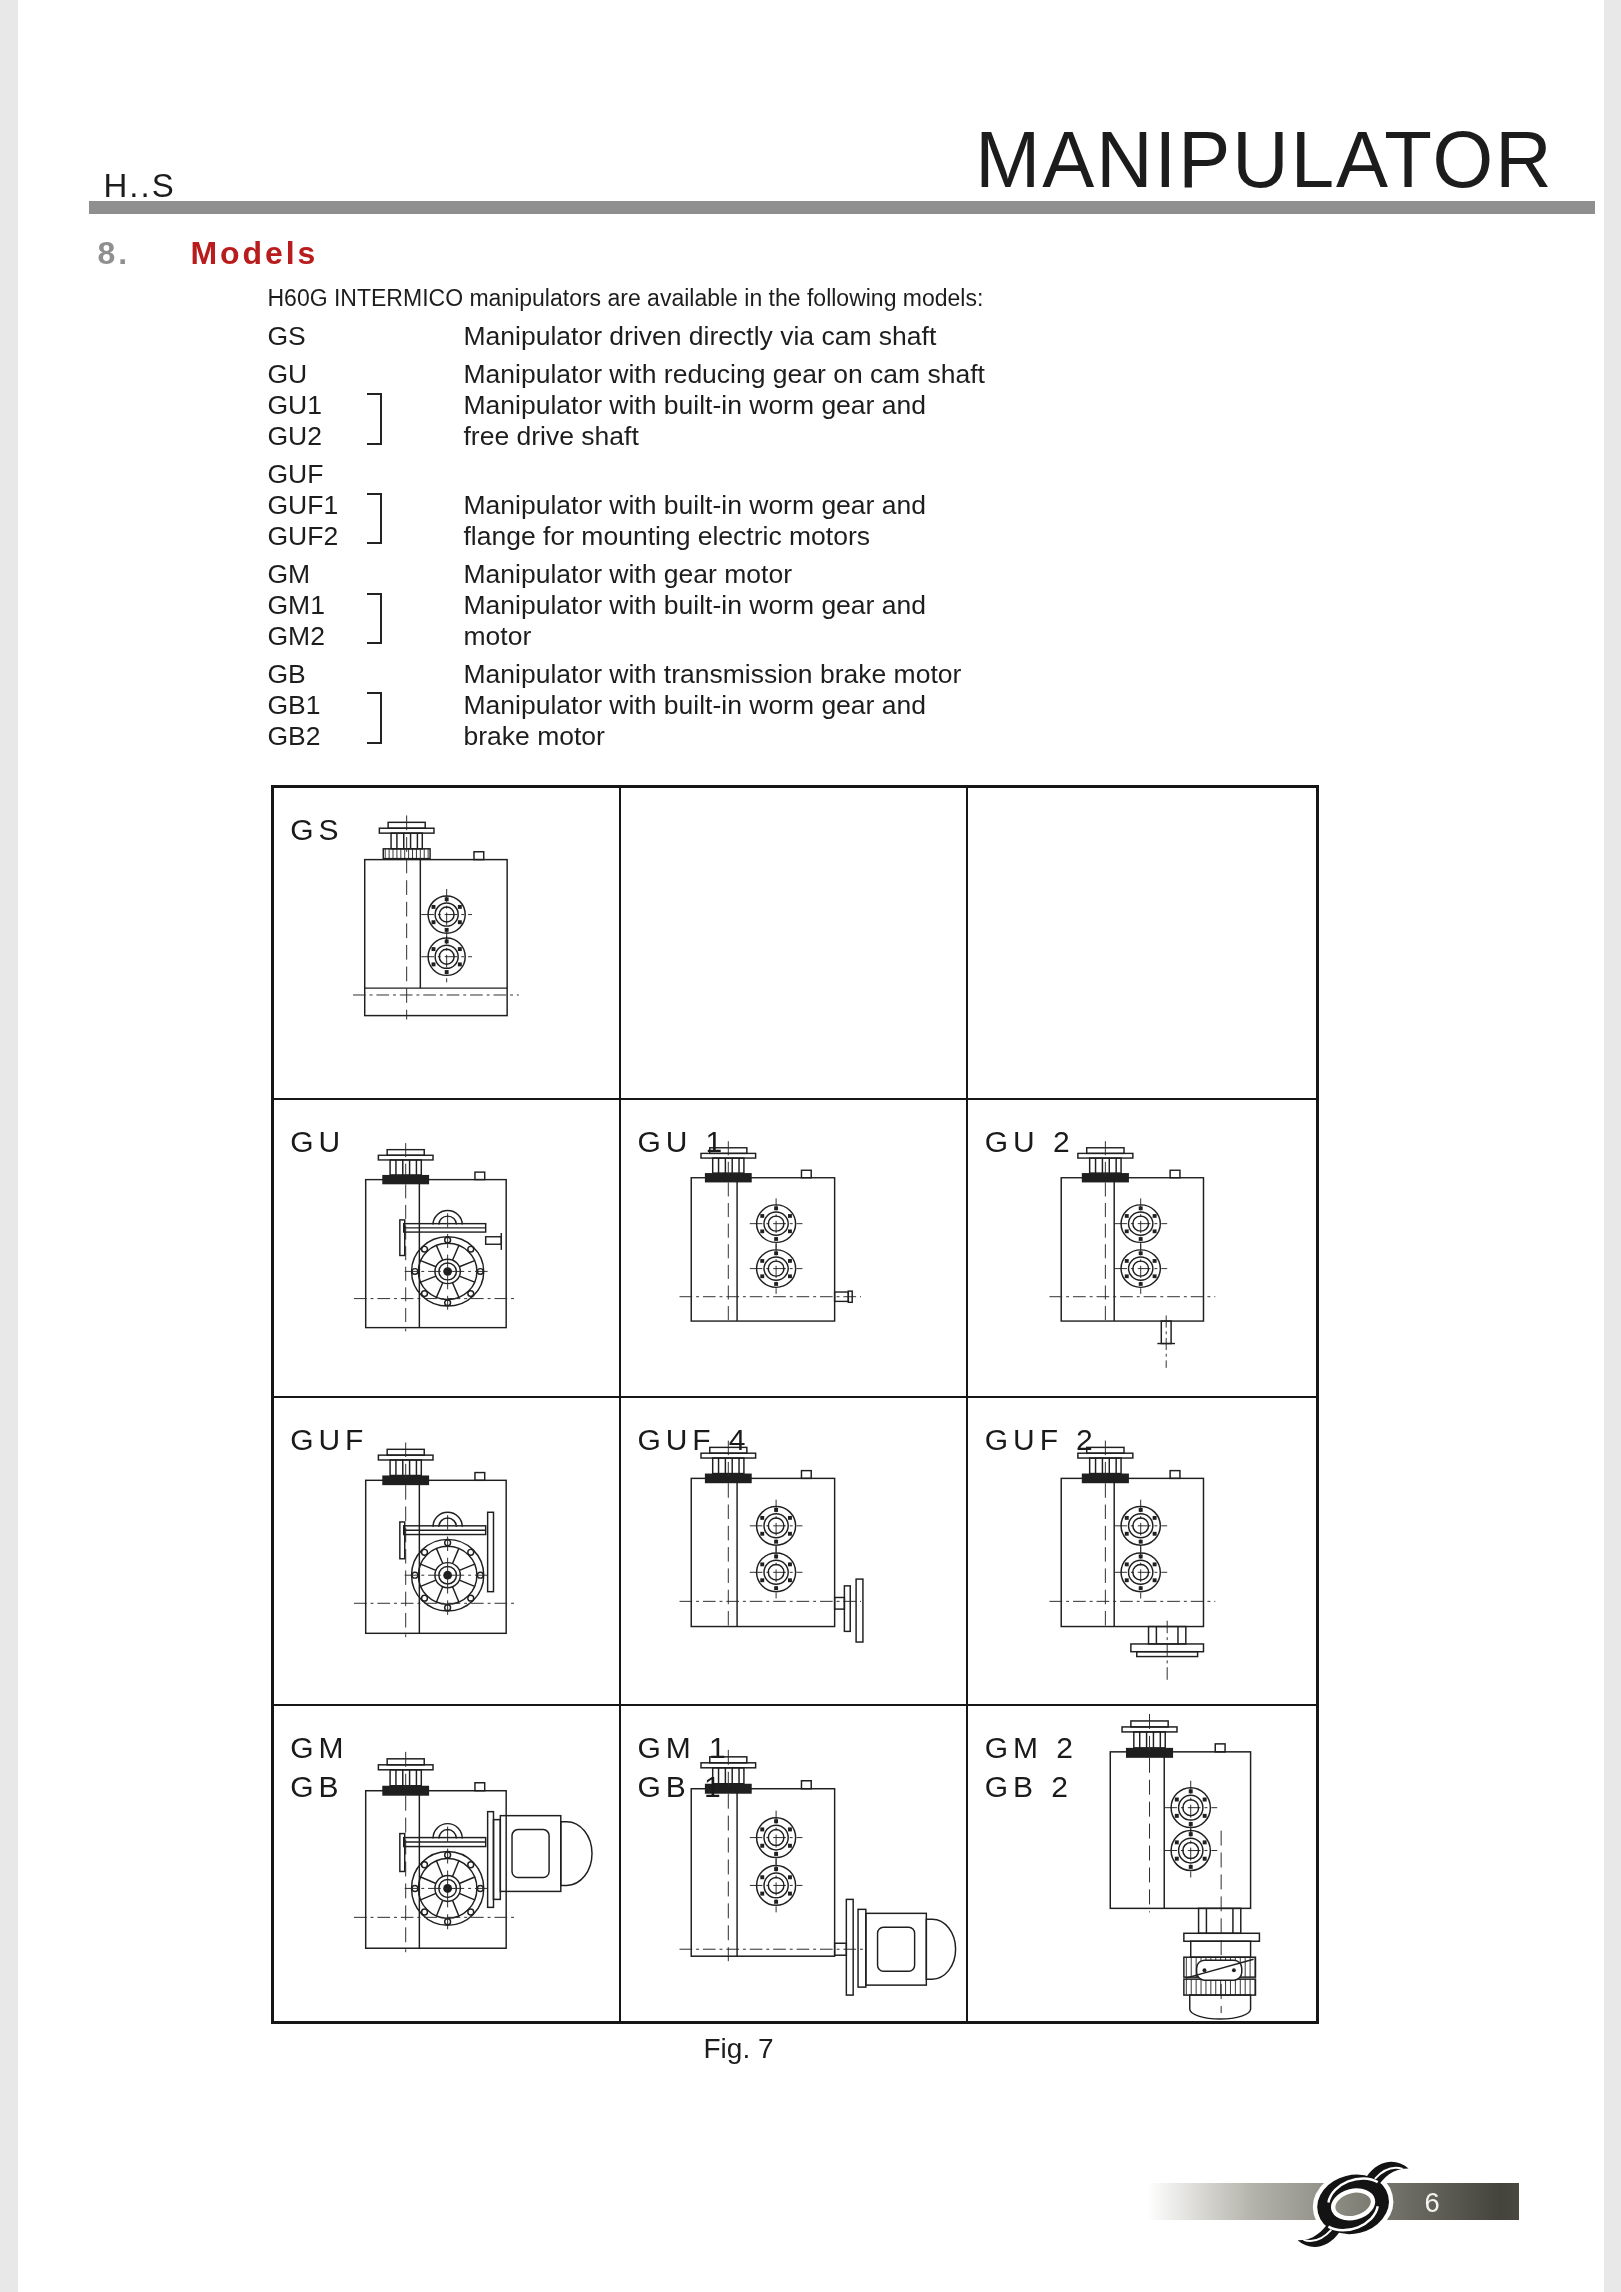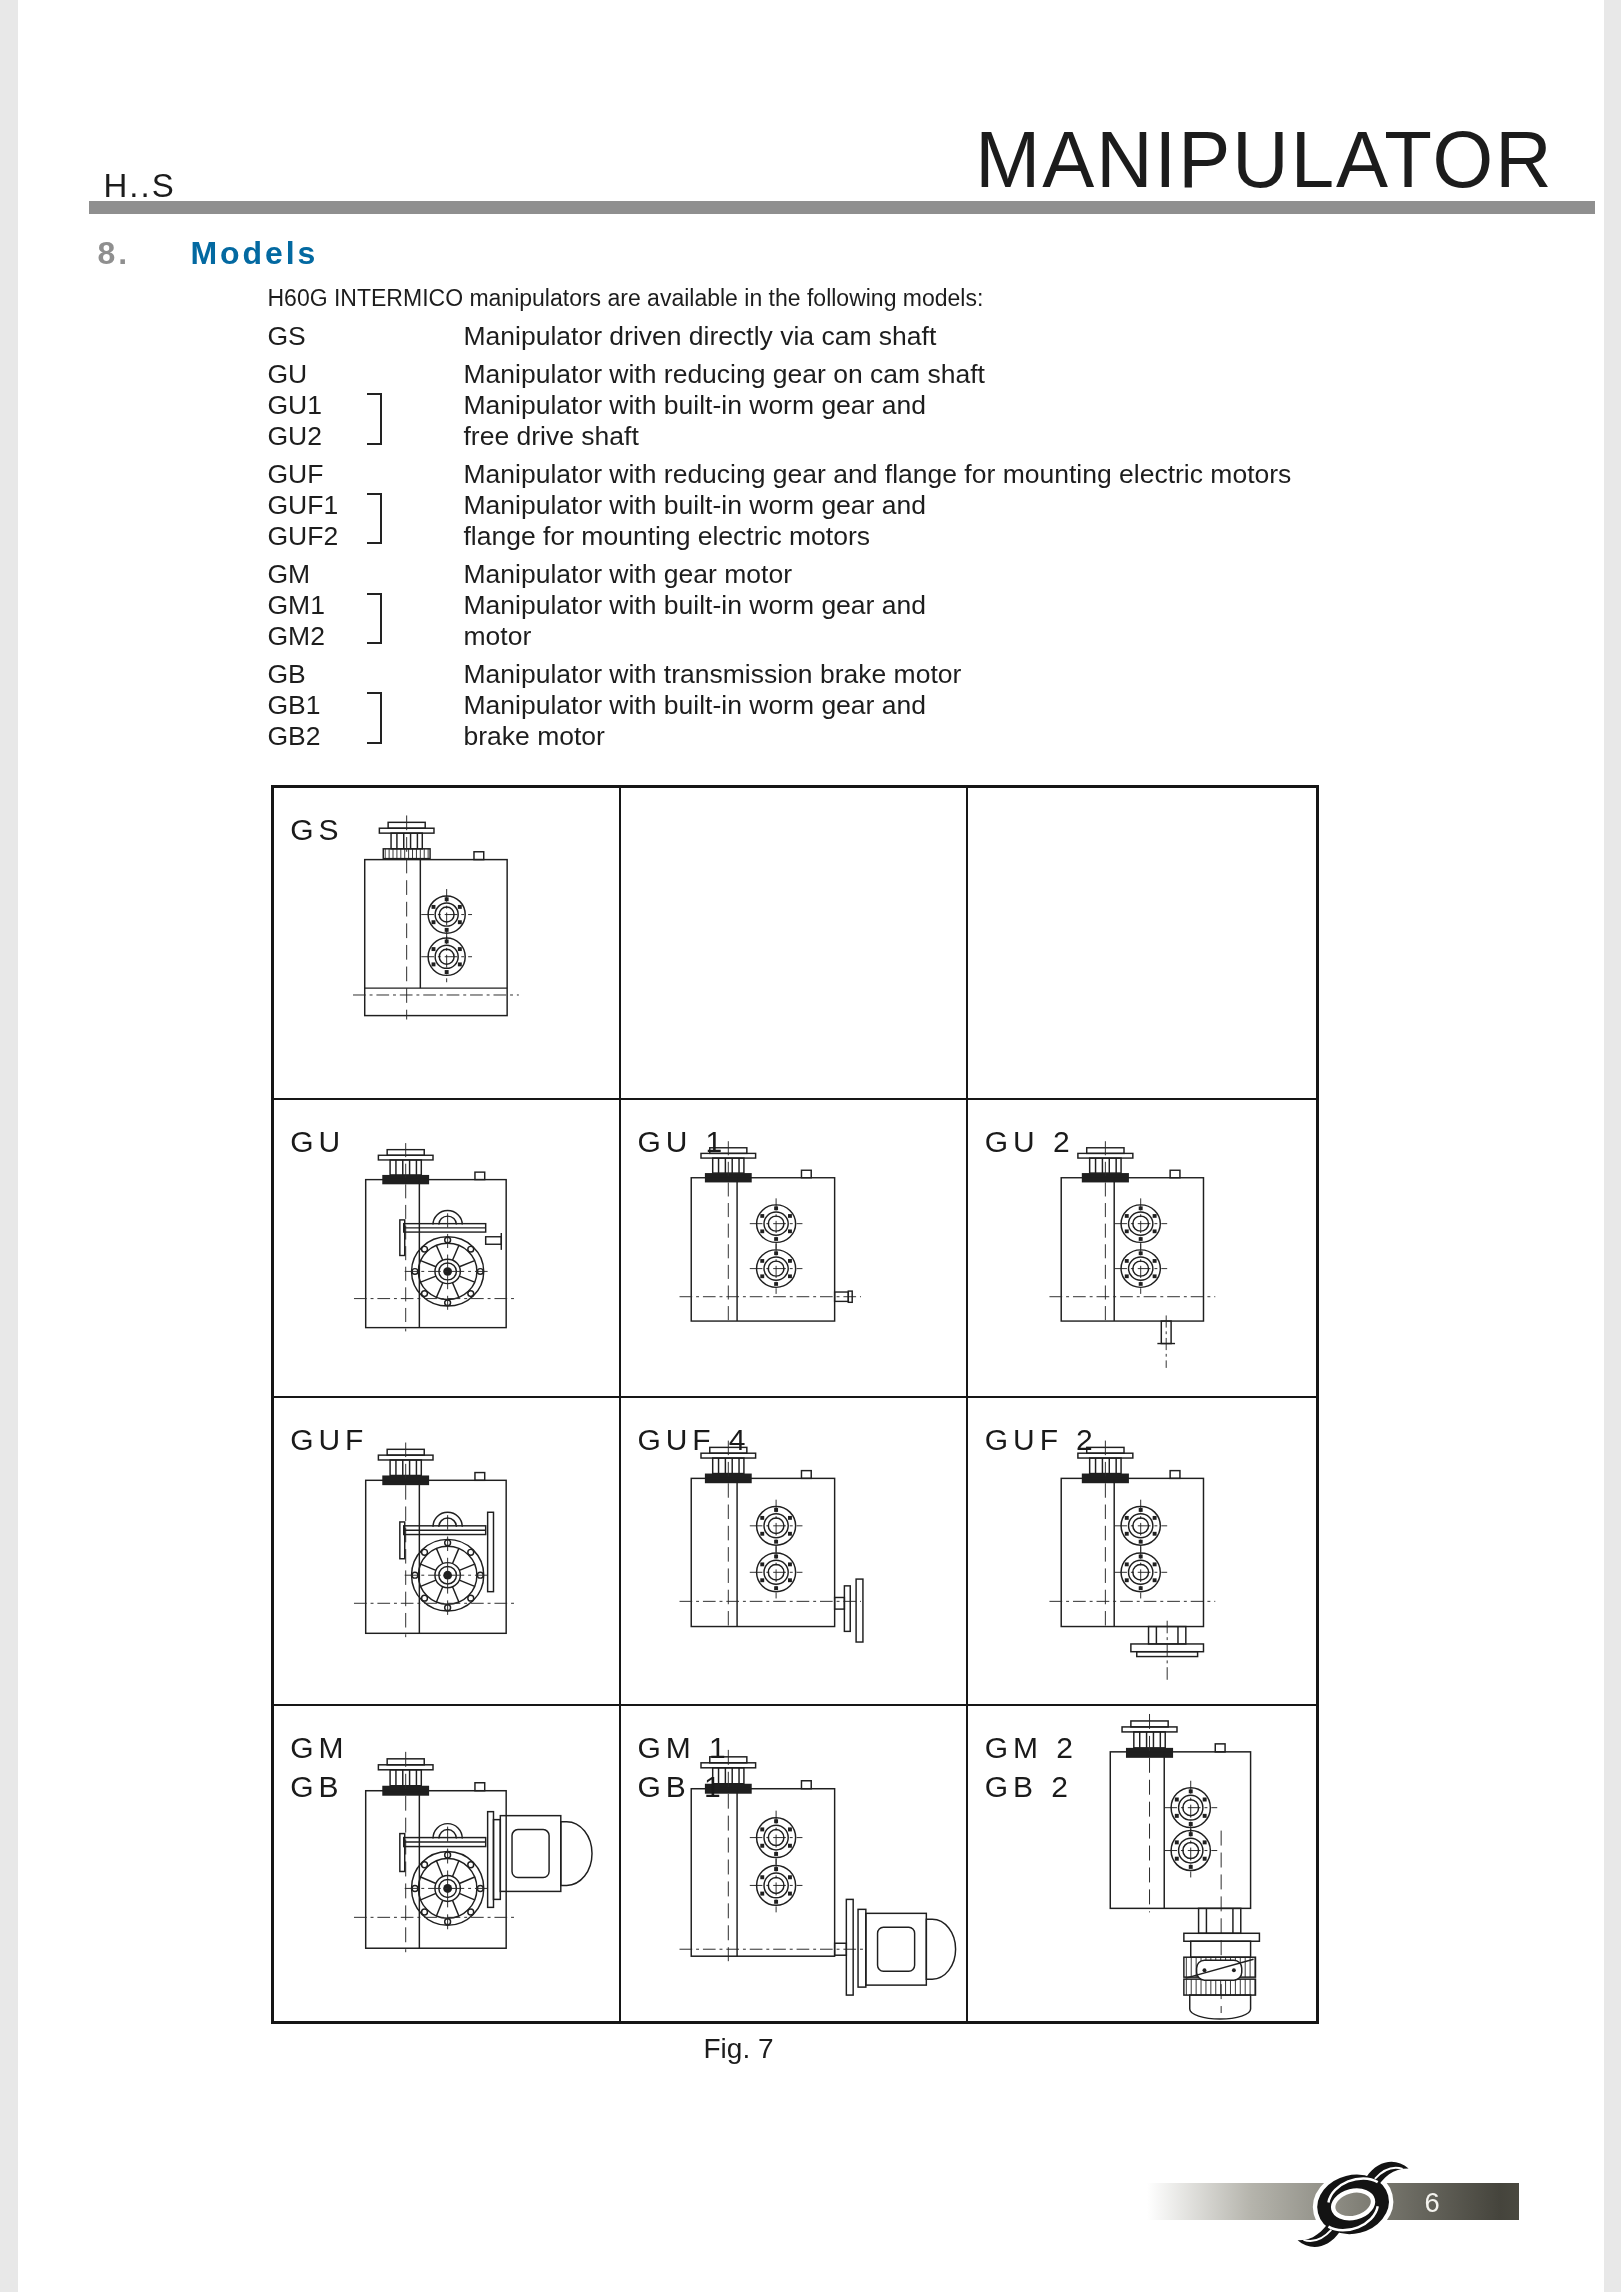--- a/index.html
+++ b/index.html
@@ -7,21 +7,21 @@
         font-family:"Liberation Sans",sans-serif;color:#1c1c1c;overflow:hidden;}
 
   
   .hs{position:absolute;left:86px;top:167px;font-size:33px;letter-spacing:2px;color:#1c1c1c;}
   .main-title{position:absolute;right:50px;top:114px;font-size:78px;letter-spacing:2px;color:#1c1c1c;
               transform:scaleY(1.02);transform-origin:top right;white-space:nowrap;}
   .rule{position:absolute;left:71px;top:201px;width:1506px;height:12.7px;background:#8f8f8f;}
 
   
   .sec-num{position:absolute;left:80px;top:235px;font-size:32px;font-weight:bold;color:#8f8f8f;letter-spacing:2.9px;}
-  .sec-head{position:absolute;left:173px;top:235px;font-size:32px;font-weight:bold;color:#0369a1;letter-spacing:2.9px;}
+  .sec-head{position:absolute;left:173px;top:235px;font-size:32px;font-weight:bold;color:#b91c1c;letter-spacing:2.9px;}
 
   
   .intro{position:absolute;left:250px;top:285px;font-size:23px;color:#1d1d1d;white-space:nowrap;}
   .models-list{position:absolute;left:250px;top:321px;width:1235px;}
   .mrow{position:relative;height:31px;}
   .mrow.gap{margin-top:6.9px;}
   .mcode{position:absolute;left:0;top:0;font-size:26.5px;color:#1d1d1d;}
   .mdesc{position:absolute;left:196px;top:0;font-size:26.5px;color:#1d1d1d;white-space:nowrap;text-align:center;}
   .brk{position:absolute;left:99px;width:13.7px;}
   .brk.top{top:2.9px;height:25.5px;border-top:2.5px solid #222;border-right:2.5px solid #222;}
@@ -81,21 +81,20 @@
         <span class="brk top"></span>
         <span class="mdesc">Manipulator with built-in worm gear and</span>
       </div>
       <div class="mrow">
         <span class="mcode">GU2</span>
         <span class="brk bottom"></span>
         <span class="mdesc">free drive shaft</span>
       </div>
       <div class="mrow gap">
         <span class="mcode">GUF</span>
-        <span class="mdesc">Manipulator with reducing gear and flange for mounting electric motors</span>
       </div>
       <div class="mrow">
         <span class="mcode">GUF1</span>
         <span class="brk top"></span>
         <span class="mdesc">Manipulator with built-in worm gear and</span>
       </div>
       <div class="mrow">
         <span class="mcode">GUF2</span>
         <span class="brk bottom"></span>
         <span class="mdesc">flange for mounting electric motors</span>

